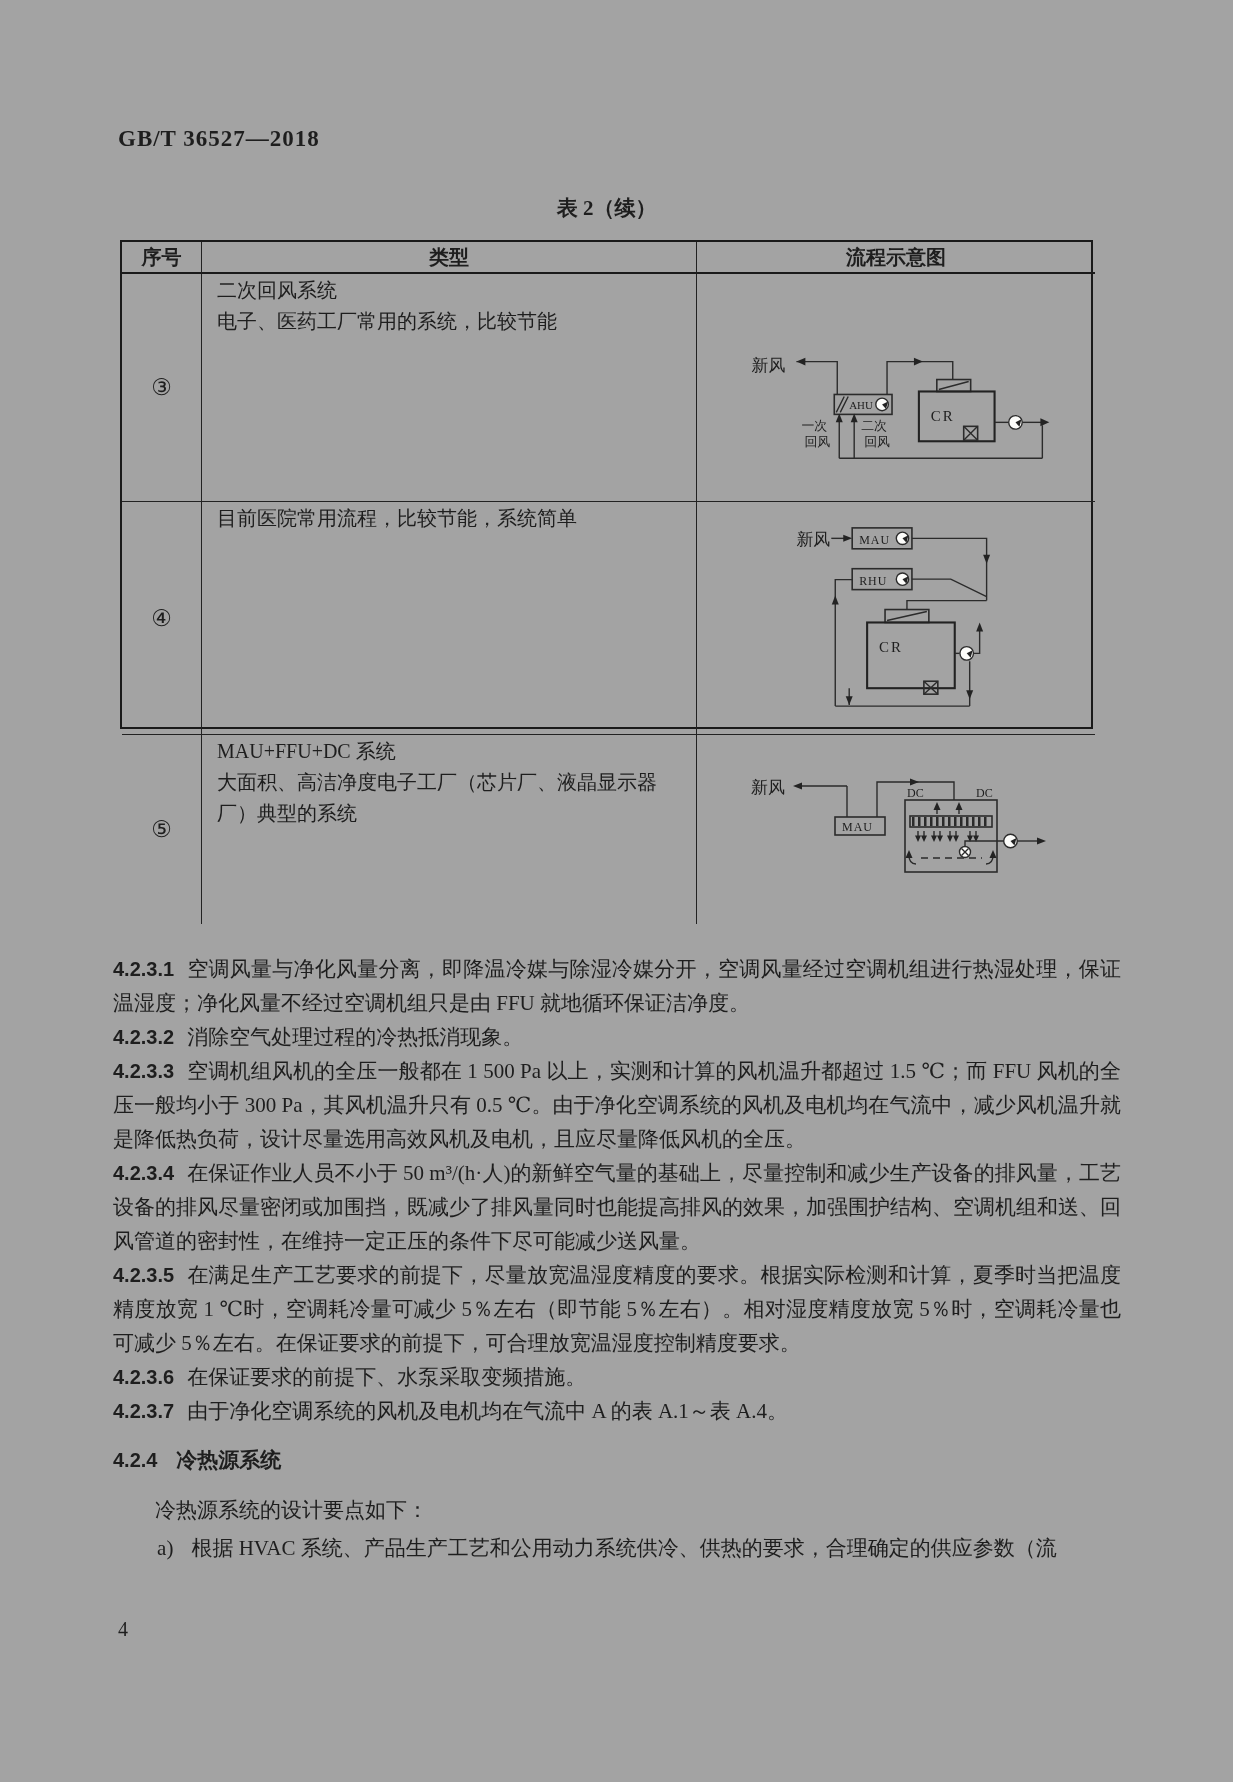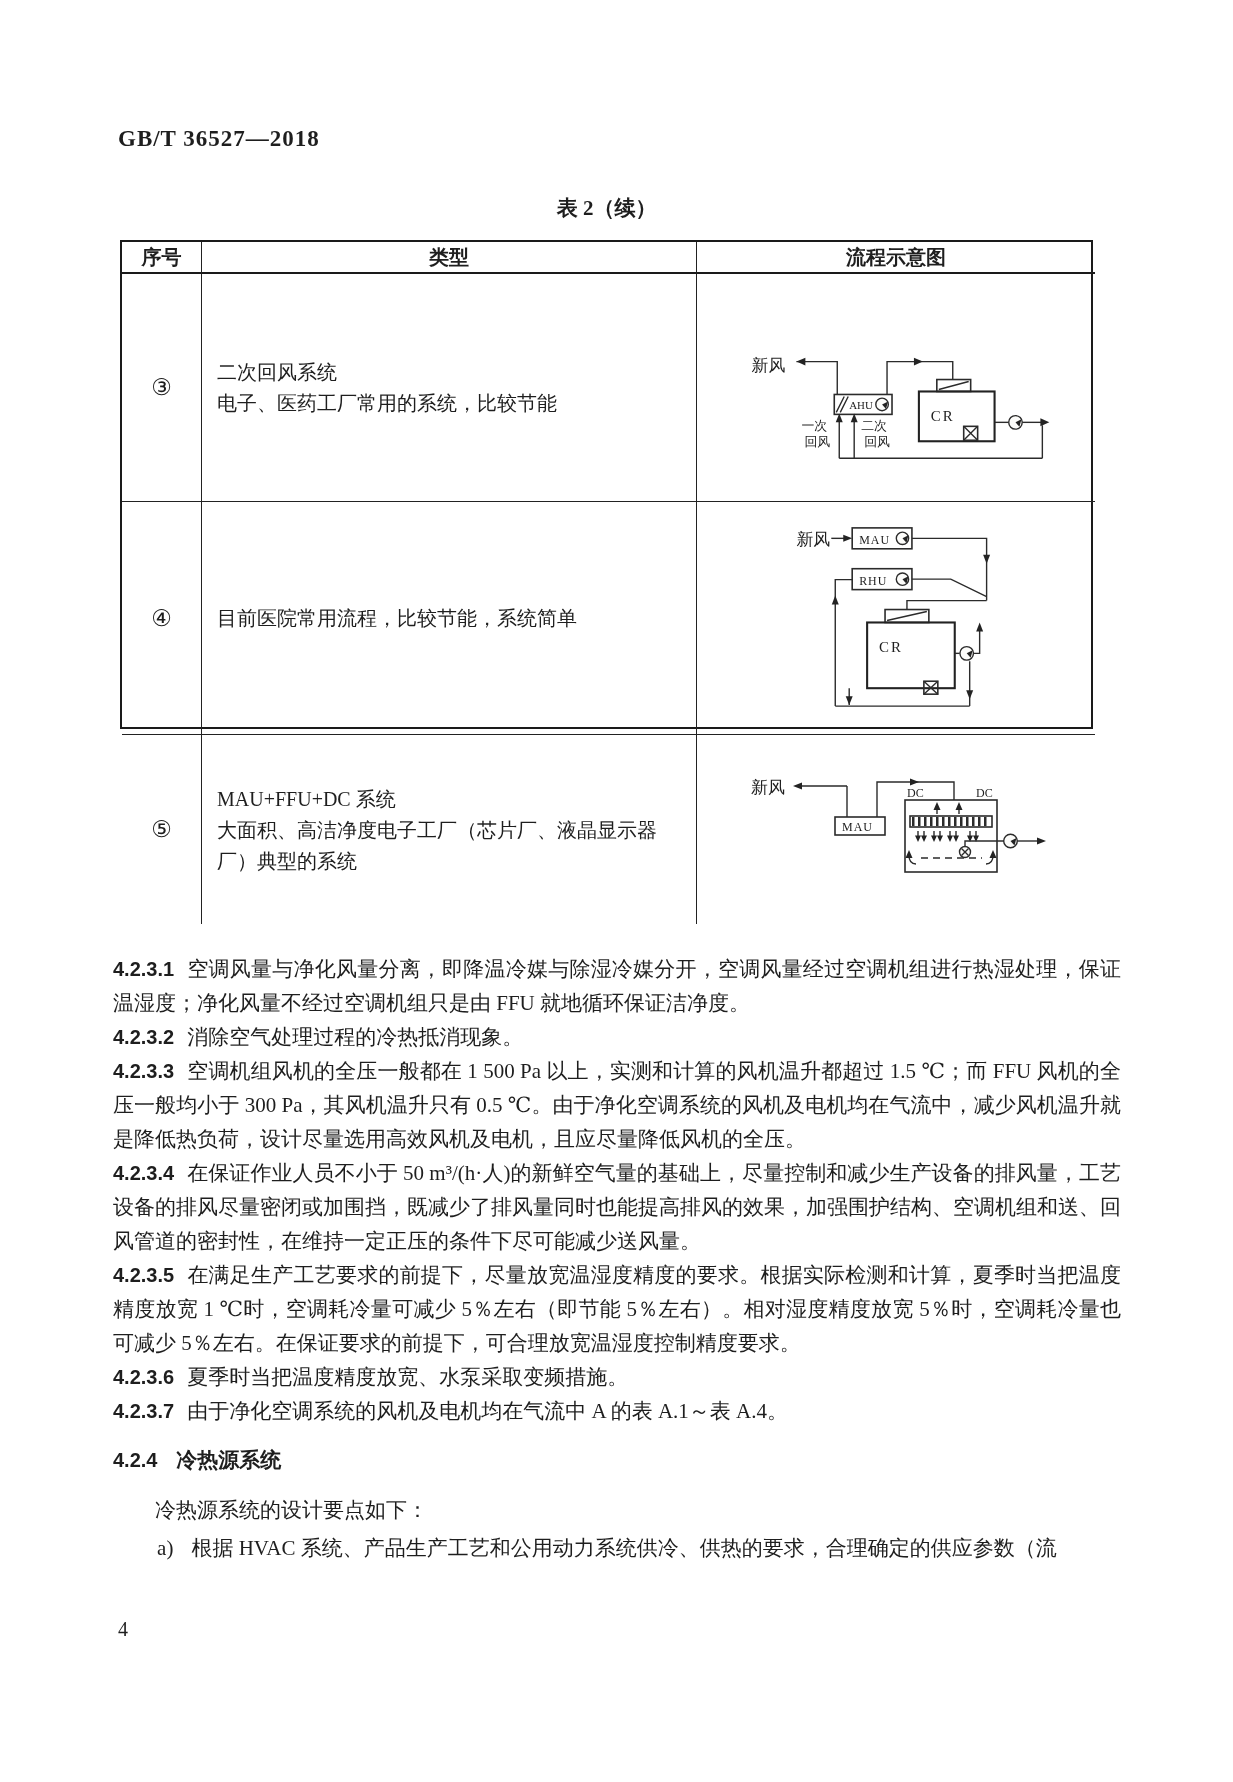--- a/index.html
+++ b/index.html
@@ -1,18 +1,18 @@
 <!DOCTYPE html>
 <html><head>
 <meta charset="utf-8">
 <style>
   html,body{margin:0;padding:0;background:#e8e8e6;}
   .page{
     position:relative;width:1233px;height:1782px;margin:0 auto;
-    background:#ffffff;color:#1e1e1e;
+    background:#a3a3a3;color:#1e1e1e;
     font-family:"Liberation Serif","DejaVu Serif",serif;
     overflow:hidden;
   }
   
   .doc-header{
     position:absolute;left:118px;top:126px;
     font-size:23px;font-weight:bold;letter-spacing:1px;
     font-family:"Liberation Serif","DejaVu Serif",serif;
   }
   .table-title{
@@ -30,21 +30,21 @@
   .cell{box-sizing:border-box;border-right:1.4px solid #222;border-bottom:1.4px solid #222;}
   .cell.last-col{border-right:none;}
   .cell.last-row{border-bottom:none;}
   .cell.head{
     border-bottom:2px solid #1a1a1a;
     display:flex;align-items:center;justify-content:center;
     font-size:20px;font-weight:bold;
   }
   .cell.no-cell{display:flex;align-items:center;justify-content:center;font-size:23px;}
   .cell.type-cell{
-    display:flex;flex-direction:column;justify-content:center;
+    display:flex;flex-direction:column;
     padding:1px 18px 0 15px;font-size:20px;line-height:31px;
   }
   .cell.diag-cell{position:relative;}
   .diag-cell svg{position:absolute;left:0;top:0;width:100%;height:100%;}
   
   .dln{stroke:#2b2b2b;stroke-width:1.4;fill:none;}
   .dbx{stroke:#2b2b2b;stroke-width:1.6;fill:none;}
   .dbx2{stroke:#222;stroke-width:2.1;fill:none;}
   .dfill{fill:#232323;stroke:none;}
   .dtxt{fill:#1e1e1e;font-family:"Liberation Serif","DejaVu Serif",serif;}
@@ -258,21 +258,21 @@
     <p class="clause">
       <span class="cnum">4.2.3.3</span><span>空调机组风机的全压一般都在 1 500 Pa 以上，实测和计算的风机温升都超过 1.5 ℃；而 FFU 风机的全压一般均小于 300 Pa，其风机温升只有 0.5 ℃。由于净化空调系统的风机及电机均在气流中，减少风机温升就是降低热负荷，设计尽量选用高效风机及电机，且应尽量降低风机的全压。</span>
     </p>
     <p class="clause">
       <span class="cnum">4.2.3.4</span><span>在保证作业人员不小于 50 m³/(h·人)的新鲜空气量的基础上，尽量控制和减少生产设备的排风量，工艺设备的排风尽量密闭或加围挡，既减少了排风量同时也能提高排风的效果，加强围护结构、空调机组和送、回风管道的密封性，在维持一定正压的条件下尽可能减少送风量。</span>
     </p>
     <p class="clause">
       <span class="cnum">4.2.3.5</span><span>在满足生产工艺要求的前提下，尽量放宽温湿度精度的要求。根据实际检测和计算，夏季时当把温度精度放宽 1 ℃时，空调耗冷量可减少 5％左右（即节能 5％左右）。相对湿度精度放宽 5％时，空调耗冷量也可减少 5％左右。在保证要求的前提下，可合理放宽温湿度控制精度要求。</span>
     </p>
     <p class="clause">
-      <span class="cnum">4.2.3.6</span><span>夏季时当把温度精度放宽、水泵采取变频措施。</span>
+      <span class="cnum">4.2.3.6</span><span>在保证要求的前提下、水泵采取变频措施。</span>
     </p>
     <p class="clause">
       <span class="cnum">4.2.3.7</span><span>由于净化空调系统的风机及电机均在气流中 A 的表 A.1～表 A.4。</span>
     </p>
 
     <p class="sec-head sec-head2">
       <span class="cnum">4.2.4</span>
       <span class="stitle">冷热源系统</span>
     </p>
     <p class="intro">冷热源系统的设计要点如下：</p>

